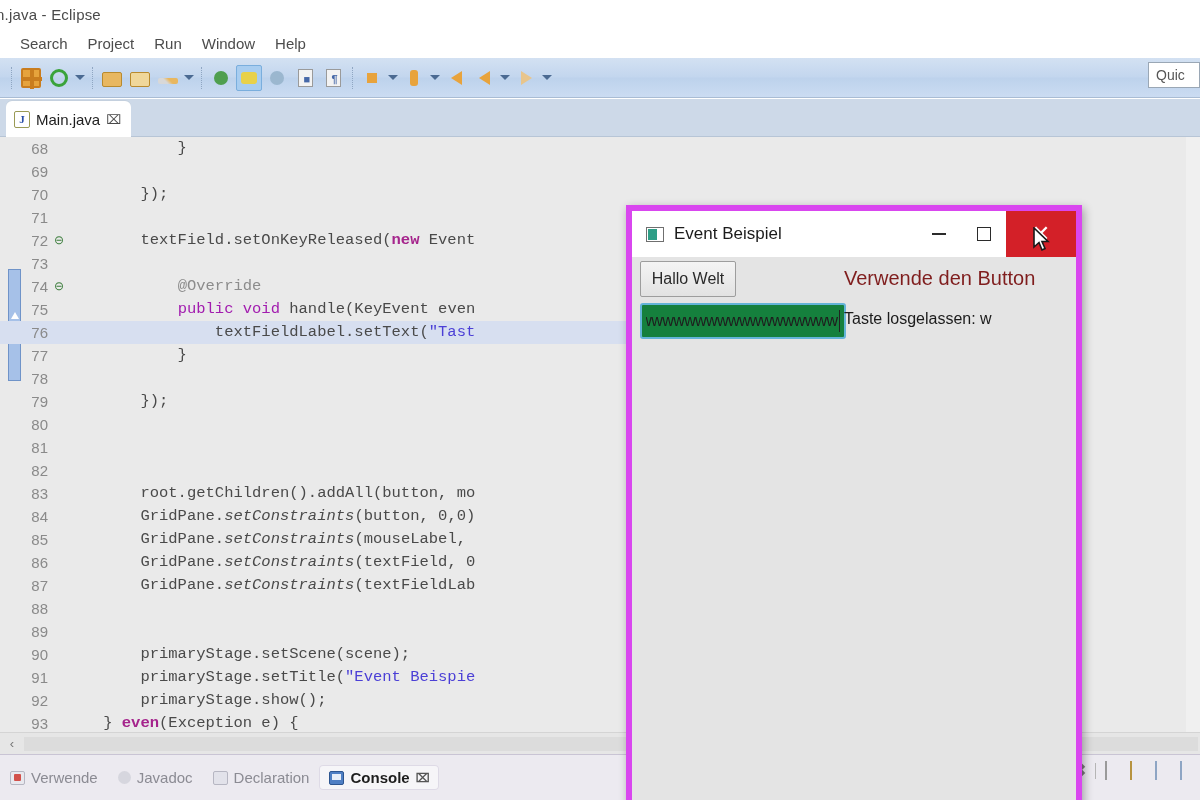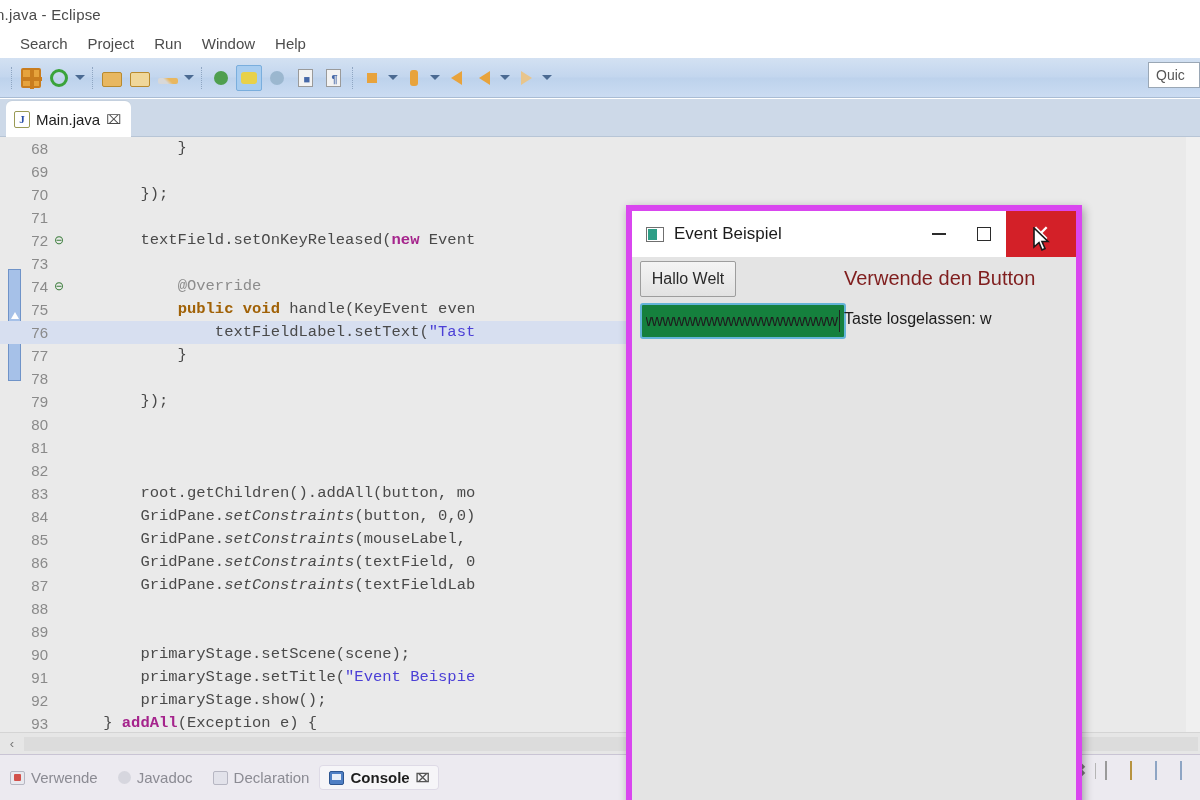--- a/index.html
+++ b/index.html
@@ -242,21 +242,21 @@
     font-family: "Liberation Sans", sans-serif;
   }
   .fold.on:after {
     content: "\2296";
     color: #3f7f3f;
   }
   .src { color: #4a4a4a; padding-left: 0px; }
 
   
   .k   { color: #a5248c; font-weight: bold; }
-  .kb  { color: #a16207; font-weight: bold; }
+  .kb  { color: #a21caf; font-weight: normal; }
   .str { color: #4b3fd6; }
   .ann { color: #8c8c8c; }
   .it  { font-style: italic; }
   .pl  { color: #4a4a4a; }
 
   
   .vscroll {
     position: absolute;
     right: 0; top: 0;
     width: 14px; height: 595px;
@@ -606,21 +606,21 @@
         <div class="code-row"><span class="ln">83</span><span class="fold"></span><span class="src"><span class="pl">        root.getChildren().addAll(button, mo</span></span></div>
         <div class="code-row"><span class="ln">84</span><span class="fold"></span><span class="src"><span class="pl">        GridPane.</span><span class="it">setConstraints</span><span class="pl">(button, 0,0)</span></span></div>
         <div class="code-row"><span class="ln">85</span><span class="fold"></span><span class="src"><span class="pl">        GridPane.</span><span class="it">setConstraints</span><span class="pl">(mouseLabel,</span></span></div>
         <div class="code-row"><span class="ln">86</span><span class="fold"></span><span class="src"><span class="pl">        GridPane.</span><span class="it">setConstraints</span><span class="pl">(textField, 0</span></span></div>
         <div class="code-row"><span class="ln">87</span><span class="fold"></span><span class="src"><span class="pl">        GridPane.</span><span class="it">setConstraints</span><span class="pl">(textFieldLab</span></span></div>
         <div class="code-row"><span class="ln">88</span><span class="fold"></span><span class="src"><span class="pl"></span></span></div>
         <div class="code-row"><span class="ln">89</span><span class="fold"></span><span class="src"><span class="pl"></span></span></div>
         <div class="code-row"><span class="ln">90</span><span class="fold"></span><span class="src"><span class="pl">        primaryStage.setScene(scene);</span></span></div>
         <div class="code-row"><span class="ln">91</span><span class="fold"></span><span class="src"><span class="pl">        primaryStage.setTitle(</span><span class="str">"Event Beispie</span></span></div>
         <div class="code-row"><span class="ln">92</span><span class="fold"></span><span class="src"><span class="pl">        primaryStage.show();</span></span></div>
-        <div class="code-row"><span class="ln">93</span><span class="fold"></span><span class="src"><span class="pl">    } </span><span class="k">addAll</span><span class="pl">(Exception e) {</span></span></div>
+        <div class="code-row"><span class="ln">93</span><span class="fold"></span><span class="src"><span class="pl">    } </span><span class="k">even</span><span class="pl">(Exception e) {</span></span></div>
       </div>
     <div class="vscroll"></div>
   </div>
 
   <div class="hscroll">
     <div class="hscroll-arrow">‹</div>
     <div class="hscroll-track"></div>
   </div>
 
   <div class="bottombar">

